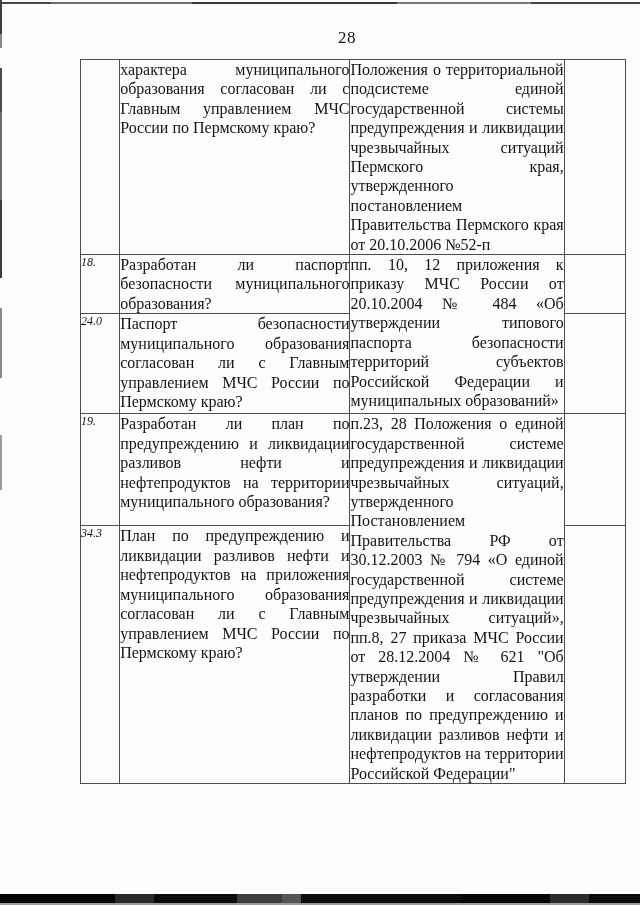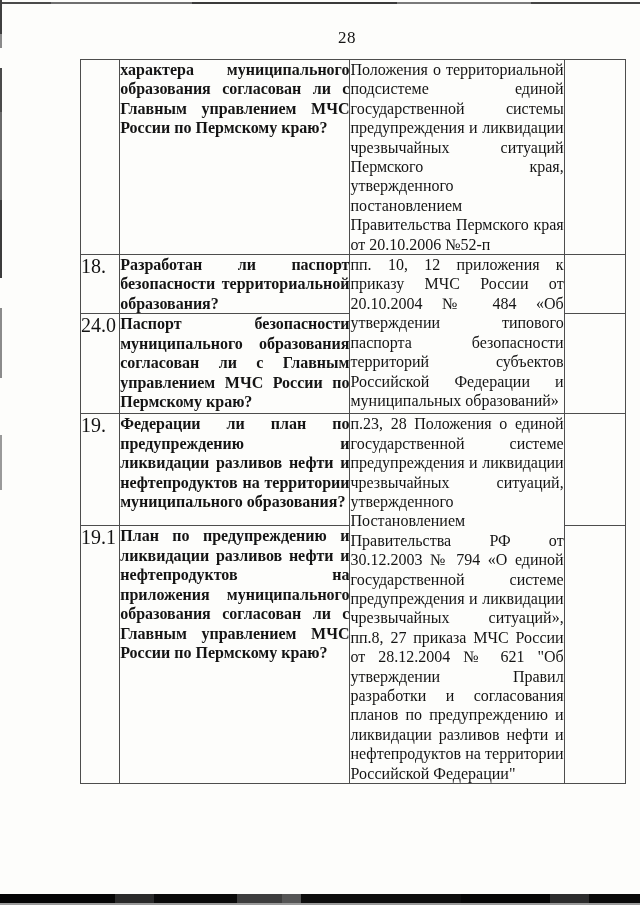--- a/index.html
+++ b/index.html
@@ -44,31 +44,31 @@
     width: 546px;
   }
   table.doc-table td {
     border: 1px solid #4d4d4d;
     vertical-align: top;
     padding: 0;
     overflow: hidden;
   }
   td.cell-num {
     width: 39px;
-    font-size: 20px;
+    font-size: 12px;
     padding: 1px 1px 0 5px;
+    font-style: italic;
   }
   td.cell-question {
     width: 229px;
     font-size: 16px;
     line-height: 19.4px;
     text-align: justify;
     text-align-last: left;
     padding: 1px 2px 0 4px;
-    font-weight: bold;
   }
   td.cell-reference {
     width: 213px;
     font-size: 16px;
     line-height: 19.4px;
     text-align: justify;
     text-align-last: left;
     padding: 1px 2px 0 4px;
     margin-top: 39px;
   }
@@ -96,37 +96,37 @@
   </colgroup>
   <tbody>
       <tr class="row-cont">
     <td class="cell-num"></td>
     <td class="cell-question">характера муниципального образования согласован ли с Главным управлением МЧС России по Пермскому краю?</td>
     <td class="cell-reference">Положения о территориальной подсистеме единой государственной системы предупреждения и ликвидации чрезвычайных ситуаций Пермского края, утвержденного постановлением Правительства Пермского края от 20.10.2006 №52-п</td>
     <td class="cell-note"></td>
   </tr>
   <tr class="row-18">
     <td class="cell-num">18.</td>
-    <td class="cell-question">Разработан ли паспорт безопасности территориальной образования?</td>
+    <td class="cell-question">Разработан ли паспорт безопасности муниципального образования?</td>
     <td class="cell-reference" rowspan="2">пп. 10, 12 приложения к приказу МЧС России от 20.10.2004 № 484 «Об утверждении типового паспорта безопасности территорий субъектов Российской Федерации и муниципальных образований»</td>
     <td class="cell-note"></td>
   </tr>
   <tr class="row-18-1">
     <td class="cell-num">24.0</td>
     <td class="cell-question">Паспорт безопасности муниципального образования согласован ли с Главным управлением МЧС России по Пермскому краю?</td>
     <td class="cell-note"></td>
   </tr>
   <tr class="row-19">
     <td class="cell-num">19.</td>
-    <td class="cell-question">Федерации ли план по предупреждению и ликвидации разливов нефти и нефтепродуктов на территории муниципального образования?</td>
+    <td class="cell-question">Разработан ли план по предупреждению и ликвидации разливов нефти и нефтепродуктов на территории муниципального образования?</td>
     <td class="cell-reference" rowspan="2">п.23, 28 Положения о единой государственной системе предупреждения и ликвидации чрезвычайных ситуаций, утвержденного Постановлением Правительства РФ от 30.12.2003 № 794 «О единой государственной системе предупреждения и ликвидации чрезвычайных ситуаций», пп.8, 27 приказа МЧС России от 28.12.2004 № 621 "Об утверждении Правил разработки и согласования планов по предупреждению и ликвидации разливов нефти и нефтепродуктов на территории Российской Федерации"</td>
     <td class="cell-note"></td>
   </tr>
   <tr class="row-19-1">
-    <td class="cell-num">19.1</td>
+    <td class="cell-num">34.3</td>
     <td class="cell-question">План по предупреждению и ликвидации разливов нефти и нефтепродуктов на приложения муниципального образования согласован ли с Главным управлением МЧС России по Пермскому краю?</td>
     <td class="cell-note"></td>
   </tr>
 </tbody>
   </table>
 
 <div class="scan-bar-bottom"></div>
 <div class="scan-bar-underline"></div>
 
 </body></html>

